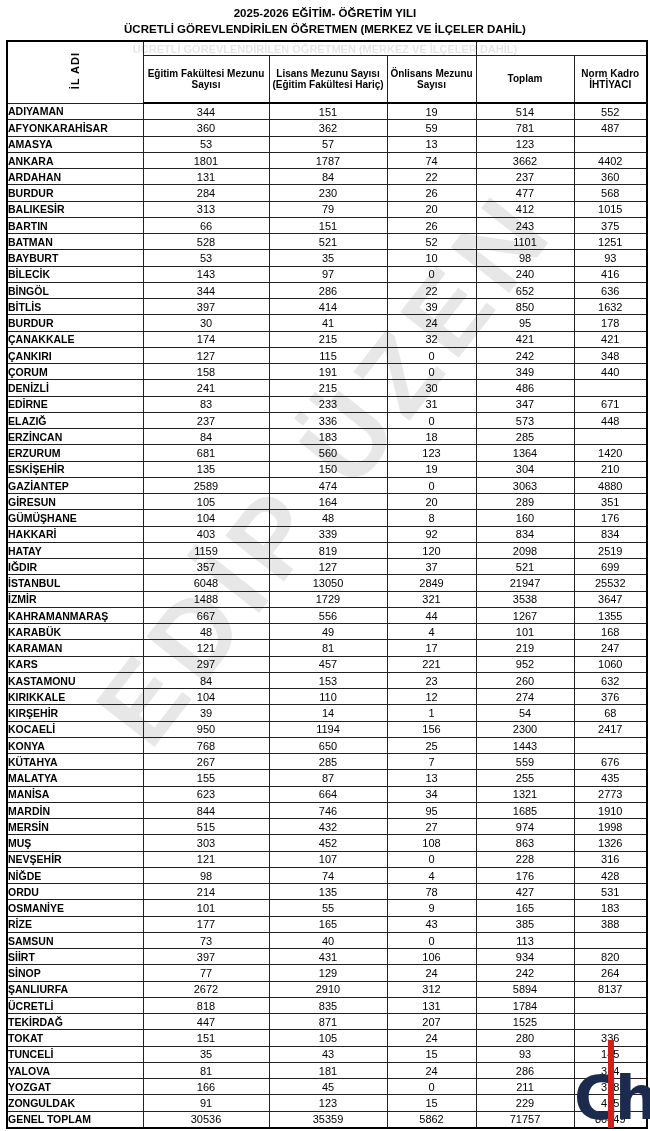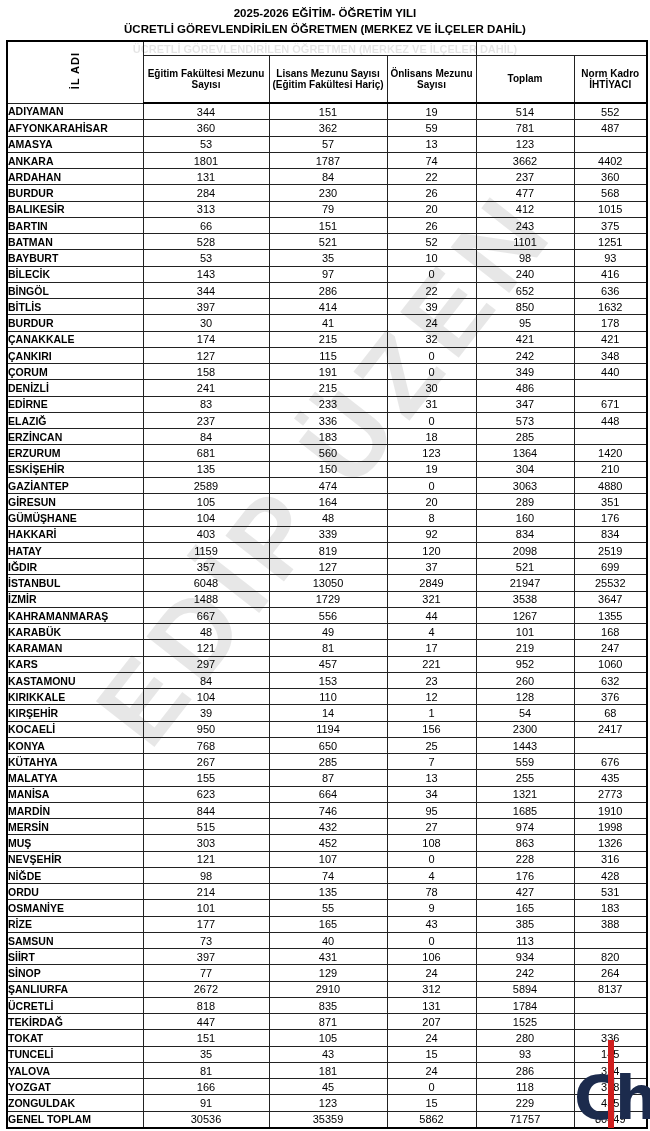--- a/index.html
+++ b/index.html
@@ -359,21 +359,21 @@
           <td>153</td>
           <td>23</td>
           <td>260</td>
           <td>632</td>
         </tr>
         <tr>
           <th>KIRIKKALE</th>
           <td>104</td>
           <td>110</td>
           <td>12</td>
-          <td>128</td>
+          <td>274</td>
           <td>376</td>
         </tr>
         <tr>
           <th>KIRŞEHİR</th>
           <td>39</td>
           <td>14</td>
           <td>1</td>
           <td>54</td>
           <td>68</td>
         </tr>
@@ -551,21 +551,21 @@
           <td>181</td>
           <td>24</td>
           <td>286</td>
           <td>324</td>
         </tr>
         <tr>
           <th>YOZGAT</th>
           <td>166</td>
           <td>45</td>
           <td>0</td>
-          <td>118</td>
+          <td>211</td>
           <td>318</td>
         </tr>
         <tr>
           <th>ZONGULDAK</th>
           <td>91</td>
           <td>123</td>
           <td>15</td>
           <td>229</td>
           <td>455</td>
         </tr>

